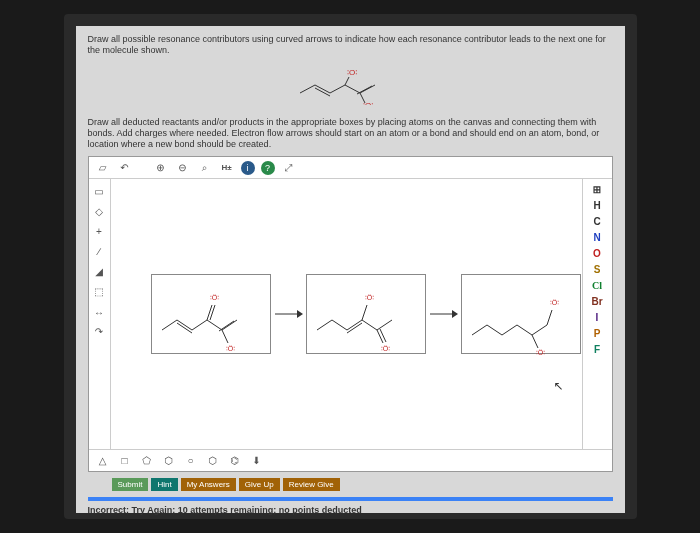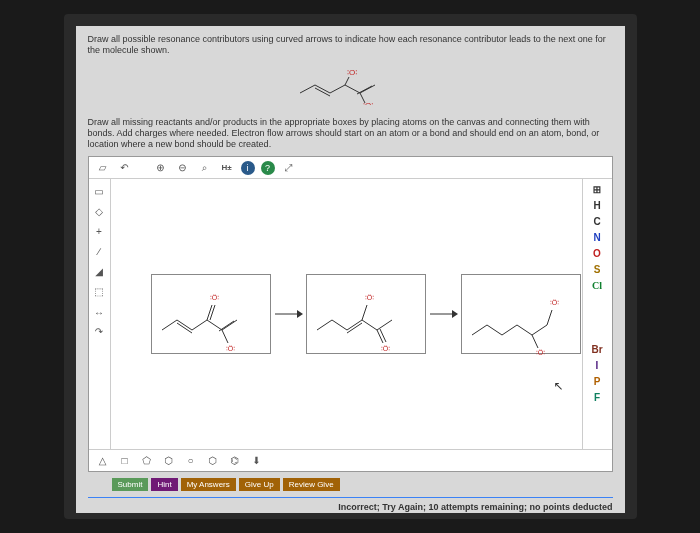--- a/index.html
+++ b/index.html
@@ -20,32 +20,32 @@
   .tl-btn { width: 16px; height: 16px; display: flex; align-items: center; justify-content: center; font-size: 10px; color: #555; cursor: pointer; }
   .canvas { flex: 1; background: #fff; position: relative; }
   .toolbar-right { width: 30px; border-left: 1px solid #ccc; display: flex; flex-direction: column; align-items: center; gap: 3px; padding-top: 4px; }
   .elem { font-size: 10px; font-weight: bold; cursor: pointer; padding: 1px 2px; }
   .elem.H { color: #333; }
   .elem.C { color: #333; }
   .elem.N { color: #2040c0; }
   .elem.O { color: #c02020; }
   .elem.S { color: #a07000; }
   .elem.Cl { color: #108030; font-family: Liberation Serif, serif; }
-  .elem.Br { color: #803020; margin-top: 48px; }
+  .elem.Br { color: #803020; }
   .elem.I { color: #502080; }
   .elem.P { color: #b06000; }
   .elem.F { color: #108060; }
   .struct-box { position: absolute; border: 1px solid #888; background: #fff; }
   .arrow { position: absolute; }
   .toolbar-bottom { height: 22px; border-top: 1px solid #ccc; display: flex; align-items: center; gap: 6px; padding: 0 6px; }
   .action-row { margin-top: 6px; display: flex; gap: 3px; padding-left: 24px; }
   .act-btn { font-size: 8px; padding: 2px 6px; background: #a16207; color: #fff; border: none; cursor: pointer; }
   .act-btn.sub { background: #5a9a5a; }
-  .act-btn.grey { background: #701a75; }
-  .feedback { margin-top: 6px; border-top: 1px solid #3b82f6; padding-top: 4px; text-align: right; }
+  .act-btn.grey { background: #0f766e; }
+  .feedback { margin-top: 6px; border-top: 4px solid #3b82f6; padding-top: 4px; }
   .fb-main { font-size: 9px; font-weight: bold; color: #333; }
   .fb-sub { font-size: 8px; color: #555; margin-top: 2px; }
   .cursor-ptr { position: absolute; right: 18px; bottom: 56px; font-size: 12px; color: #333; }
 </style>
 </head>
 <body>
 
 <div class="monitor">
   <div class="page">
 
@@ -59,21 +59,21 @@
           <path d="M50 22 L65 30 L80 22"></path>
           <path d="M62 31 L77 23"></path>
           <path d="M65 30 L70 40"></path>
         </g>
         <text x="52" y="12" font-size="8" fill="#c02020">∶O∶</text>
         <text x="68" y="45" font-size="8" fill="#c02020">∶O∶</text>
         <line x1="50" y1="22" x2="54" y2="14" stroke="#333"></line>
       </svg>
     </div>
 
-    <div class="instr">Draw all missing reactants and/or products in the appropriate boxes by placing atoms on the canvas and connecting them with bonds. Add charges where needed. Electron flow arrows should start on an atom or a bond and should end on an atom, bond, or location where a new bond should be created.</div>
+    <div class="instr">Draw all deducted reactants and/or products in the appropriate boxes by placing atoms on the canvas and connecting them with bonds. Add charges where needed. Electron flow arrows should start on an atom or a bond and should end on an atom, bond, or location where a new bond should be created.</div>
 
     <div class="editor-frame">
       <div class="toolbar-top">
         <span class="tb-btn">▱</span>
         <span class="tb-btn">↶</span>
         <span style="width:8px"></span>
         <span class="tb-btn">⊕</span>
         <span class="tb-btn">⊖</span>
         <span class="tb-btn">⌕</span>
         <span class="tb-btn" style="font-size:8px;font-weight:bold">H±</span>

